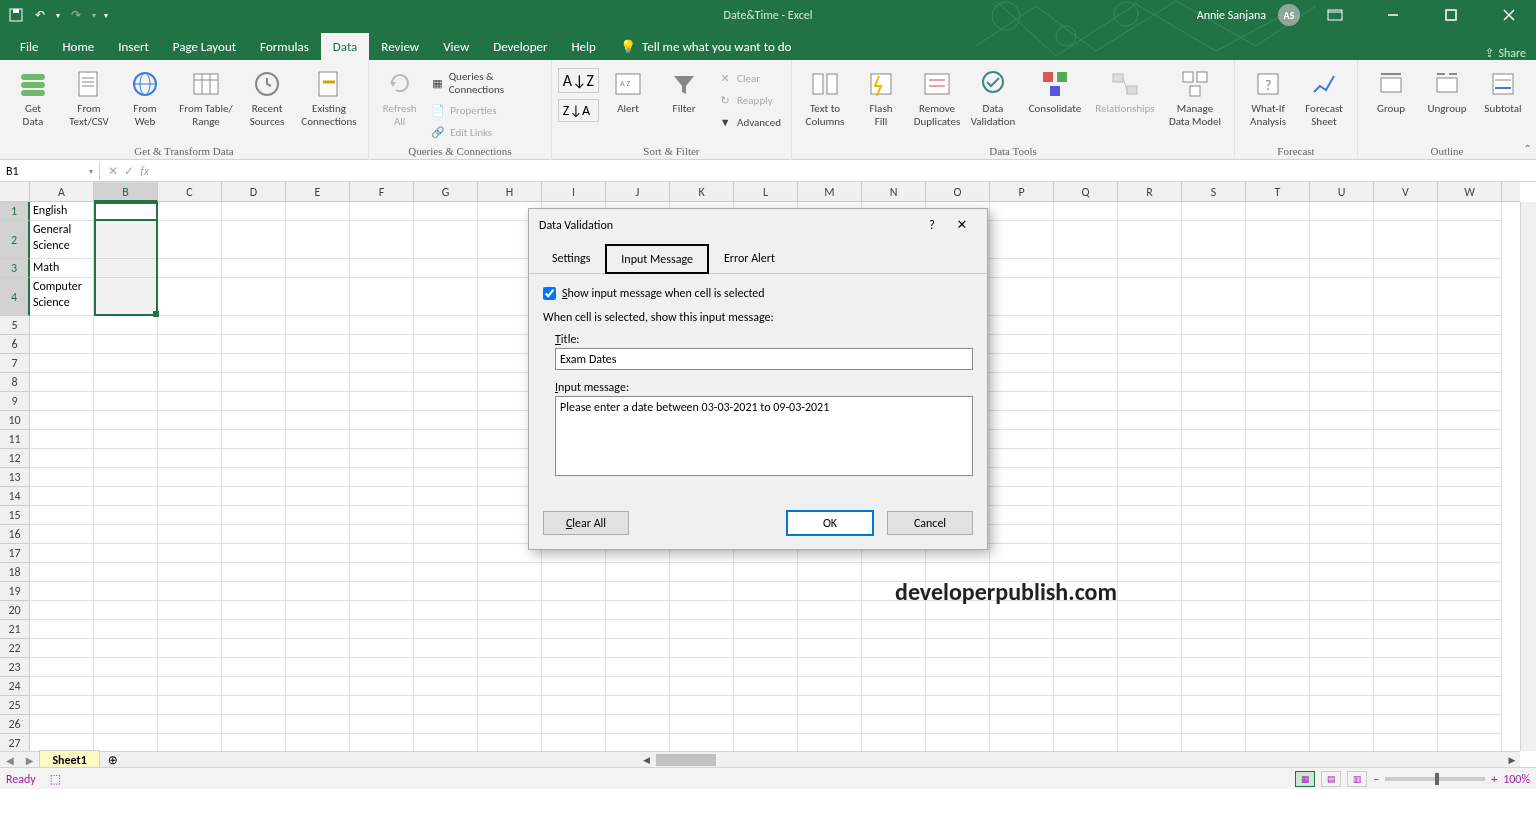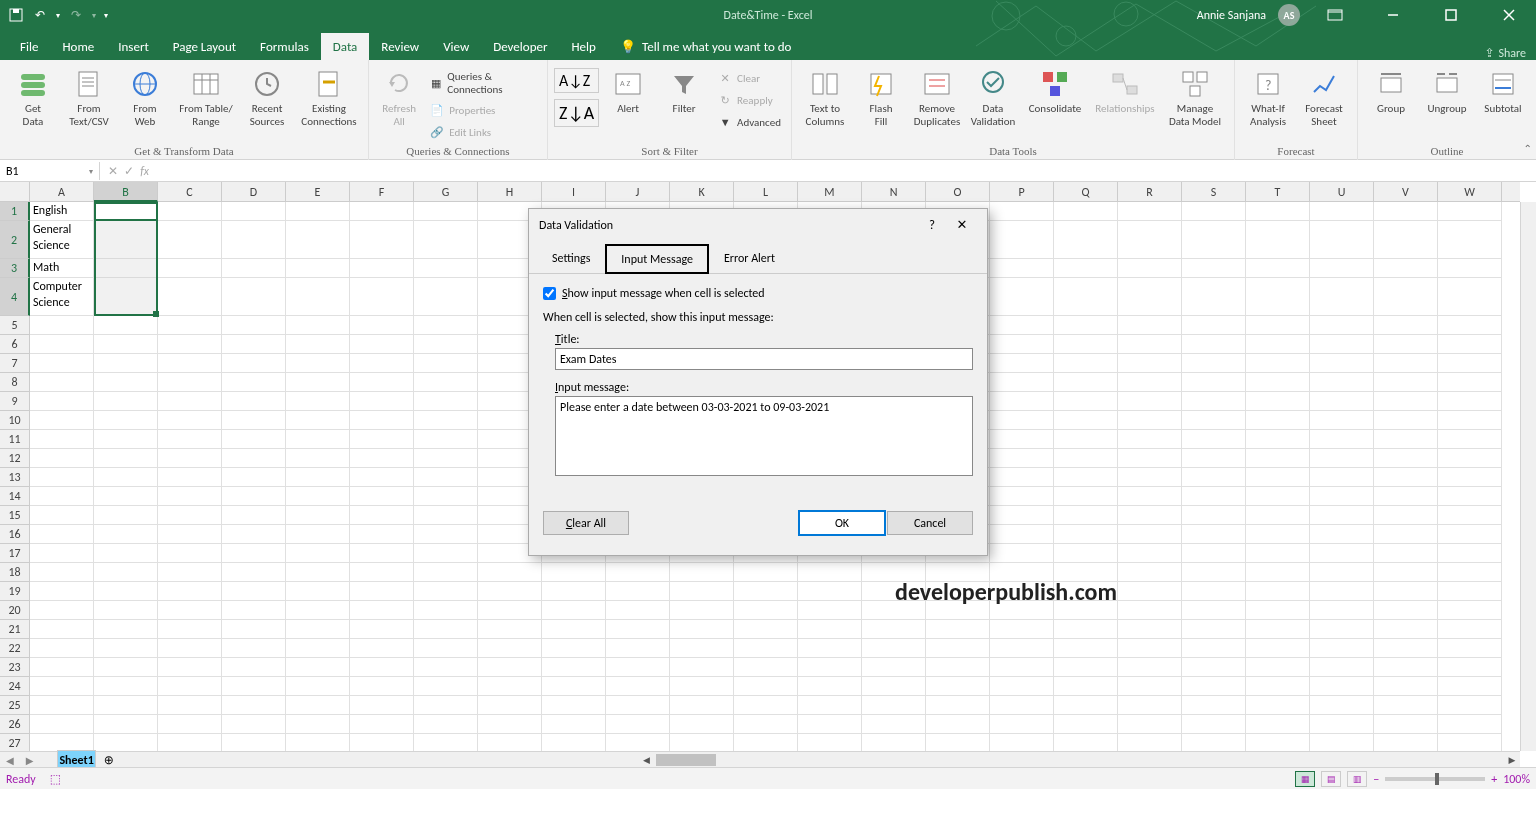--- a/index.html
+++ b/index.html
@@ -65,21 +65,21 @@
 .scroll-h .arrow { width: 16px; height: 16px; display: inline-flex; align-items: center; justify-content: center; font-size: 9px; color: #555; }
 
 
 .selrect { position: absolute; border: 2px solid #217346; background: rgba(200,200,200,0.25); pointer-events: none; }
 .selrect .handle { position: absolute; right: -3px; bottom: -3px; width: 6px; height: 6px; background: #217346; }
 .activecell { position: absolute; background: #fff; border: 2px solid #217346; pointer-events: none; }
 
 
 .sheettabs { height: 20px; background: #f0f0f0; display: flex; align-items: center; border-top: 1px solid #d4d4d4; font-size: 12px; }
 .sheettabs .nav { padding: 0 6px; color: #888; font-size: 10px; }
-.sheettabs .tab { padding: 2px 1px; background: #7dd3fc; border: 1px solid #ccc; border-bottom: 2px solid #217346; font-weight: bold; margin-left: 18px; }
+.sheettabs .tab { padding: 2px 12px; background: #fef9c3; border: 1px solid #ccc; border-bottom: 2px solid #217346; font-weight: bold; }
 .sheettabs .add { padding: 0 8px; }
 
 
 .statusbar { height: 22px; background: #f3f3f3; border-top: 1px solid #d4d4d4; display: flex; align-items: center; font-size: 12px; color: #a21caf; padding: 0 6px; }
 .statusbar .right { margin-left: auto; display: flex; align-items: center; gap: 6px; }
 .viewbtn { width: 20px; height: 16px; display: inline-flex; align-items: center; justify-content: center; border: 1px solid #ccc; font-size: 9px; }
 .viewbtn.active { background: #cde8d9; border-color: #217346; }
 .zoomslider { width: 100px; height: 4px; background: #ccc; position: relative; }
 .zoomslider .knob { position: absolute; left: 50%; top: -4px; width: 4px; height: 12px; background: #666; }
 
@@ -92,21 +92,21 @@
 .dialog .dtab { padding: 6px 14px; border: 1px solid transparent; cursor: pointer; margin-bottom: -1px; }
 .dialog .dtab.active { background: #f0f0f0; border: 2px solid #000; }
 .dialog .body { padding: 12px 14px; }
 .dialog .chk { display: flex; align-items: center; gap: 6px; margin-bottom: 10px; }
 .dialog .chk input { width: 13px; height: 13px; }
 .dialog .sub { margin-bottom: 8px; }
 .dialog .field { margin: 4px 0 10px 12px; }
 .dialog .field label { display: block; margin-bottom: 2px; }
 .dialog .field input { width: 100%; padding: 3px 4px; border: 1px solid #888; font-size: 12px; background: #fff; }
 .dialog .field textarea { width: 100%; height: 80px; padding: 3px 4px; border: 1px solid #888; font-size: 12px; background: #fff; resize: none; }
-.dialog .dfooter { padding: 10px 14px 20px; display: flex; gap: 2px; }
+.dialog .dfooter { padding: 10px 14px 14px; display: flex; gap: 14px; }
 .dialog .dfooter .spacer { flex: 1; }
 .dialog .dfooter button { width: 86px; height: 24px; font-size: 12px; background: #e1e1e1; border: 1px solid #adadad; cursor: pointer; }
 .dialog .dfooter button.primary { background: #fff; border: 1px solid #0078d7; outline: 1px solid #0078d7; }
 
 
 .watermark { position: absolute; font-size: 24px; font-weight: 600; color: #222; }
 
 
 .pattern { position: absolute; right: 220px; top: -4px; width: 340px; height: 64px; opacity: 0.25; pointer-events: none; }
 
@@ -290,21 +290,21 @@
           </div>
       </div>
     </div>
     <div class="label">Queries &amp; Connections</div>
   </div>
 
   <div class="group">
     <div class="controls">
       <div class="vstack" style="gap:6px">
         <span style="font-size:16px;border:1px solid #ccc;padding:2px 4px">A↓Z</span>
-        <span style="font-size:18px;border:1px solid #ccc;padding:2px 4px">Z↓A</span>
+        <span style="font-size:14px;border:1px solid #ccc;padding:2px 4px">Z↓A</span>
       </div>
       <div class="bigbtn">
         <span class="icon">
             <svg width="32" height="32">
               <rect x="4" y="6" width="24" height="20" fill="#fff" stroke="#888"></rect>
               <text x="8" y="18" font-size="8" fill="#888">A Z</text>
             </svg>
           </span>
         <span class="lbl">Alert</span>
       </div>

